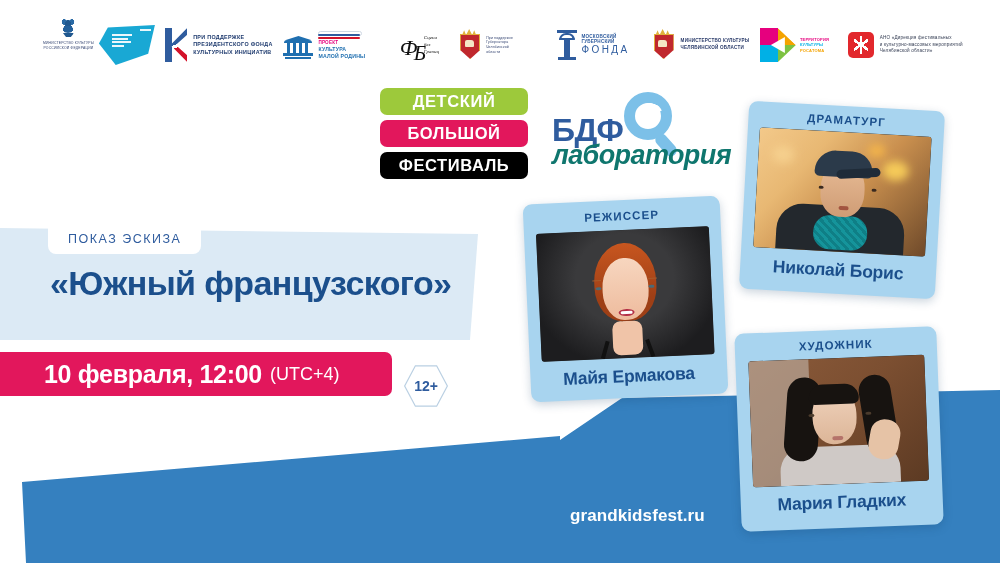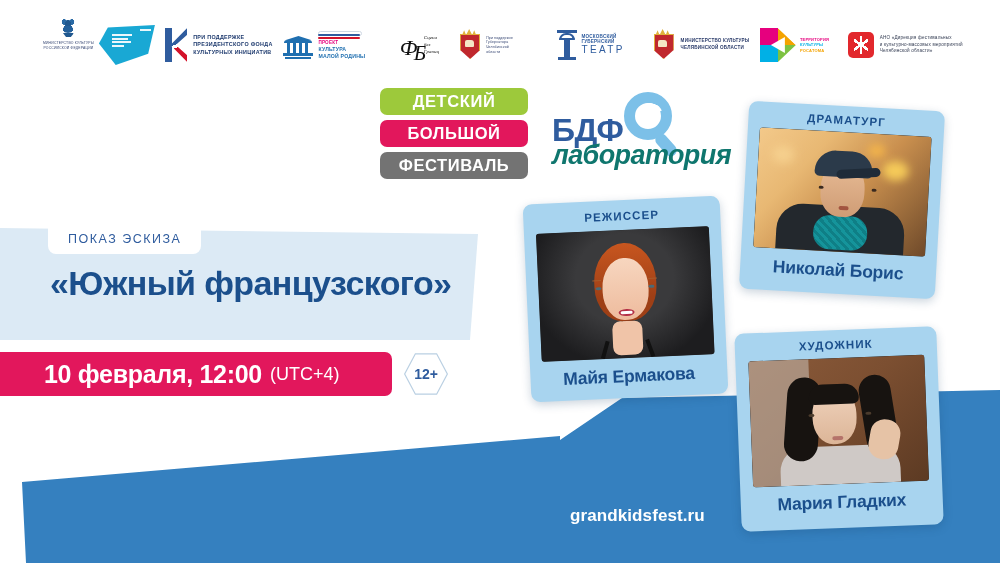--- a/index.html
+++ b/index.html
@@ -236,21 +236,21 @@
 
   
   .pills{position:absolute;left:380px;top:88px;width:148px;}
   .pill{
     height:27px;border-radius:7px;margin-bottom:5px;
     display:flex;align-items:center;justify-content:center;
     color:#ffffff;font-size:16.5px;font-weight:bold;letter-spacing:.6px;
   }
   .pill.p1{background:#e2175c}
   .pill.p2{background:#9dc93b}
-  .pill.p3{background:#737373}
+  .pill.p3{background:#000000}
 
   
   .bdflab{position:absolute;left:552px;top:92px;width:170px;height:82px;}
   .bdflab .glass{
     position:absolute;left:72px;top:0;width:62px;height:62px;
   }
   .bdflab .glass .ring{
     position:absolute;left:0;top:0;width:48px;height:48px;border-radius:50%;
     border:11px solid #7cc0e8;box-sizing:border-box;
   }
@@ -287,21 +287,21 @@
 
   
   .datebar{
     position:absolute;left:0;top:352px;height:44px;width:392px;
     background:#e2175c;border-radius:0 7px 7px 0;
     display:flex;align-items:center;padding-left:44px;box-sizing:border-box;
   }
   .datebar .d1{color:#fff;font-size:25px;font-weight:bold;letter-spacing:-.3px}
   .datebar .d2{color:#fff;font-size:18px;font-weight:normal;margin-left:8px}
   .age{
-    position:absolute;left:404px;top:352px;width:44px;height:44px;
+    position:absolute;left:404px;top:364px;width:44px;height:44px;
   }
   .age .hexwrap{position:absolute;inset:0}
   .age .hx{
     position:absolute;inset:0;background:#b9cfe2;
     clip-path:polygon(25% 3%,75% 3%,100% 50%,75% 97%,25% 97%,0 50%);
   }
   .age .hxin{
     position:absolute;inset:1.3px;background:#ffffff;
     clip-path:polygon(25% 3%,75% 3%,100% 50%,75% 97%,25% 97%,0 50%);
   }
@@ -501,21 +501,21 @@
     <div class="sp sp7">
       <span class="mgt-col">
         <i class="cap"></i>
           <i class="sw"></i>
           <i class="sh"></i>
           <i class="ft"></i>
       </span>
       <span class="mgt-t">
         <span class="a">МОСКОВСКИЙ</span>
         <span class="b">ГУБЕРНСКИЙ</span>
-        <span class="c">ТЕАТР</span>
+        <span class="c">ФОНДА</span>
       </span>
     </div>
 
     <div class="sp sp8">
       <span class="crest">
         <span class="crown"></span>
           <span class="shield"></span>
           <span class="camel"></span>
       </span>
       <span>

